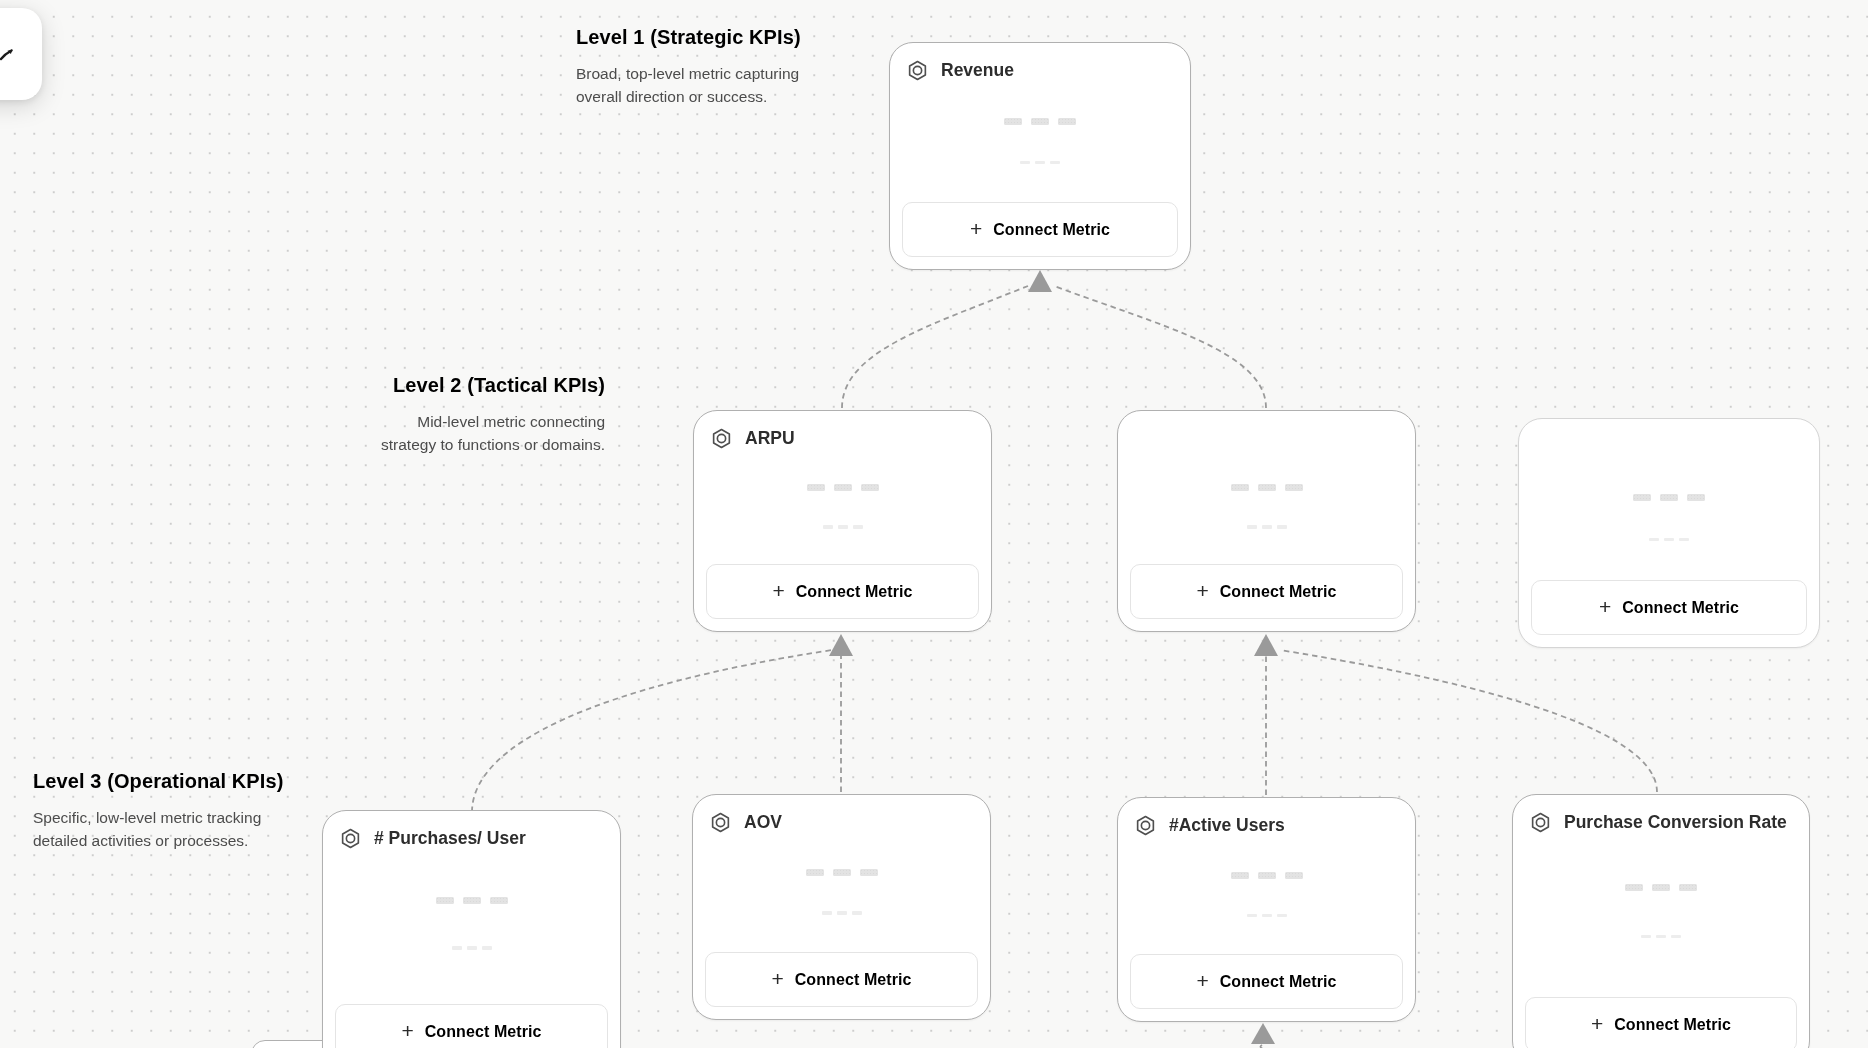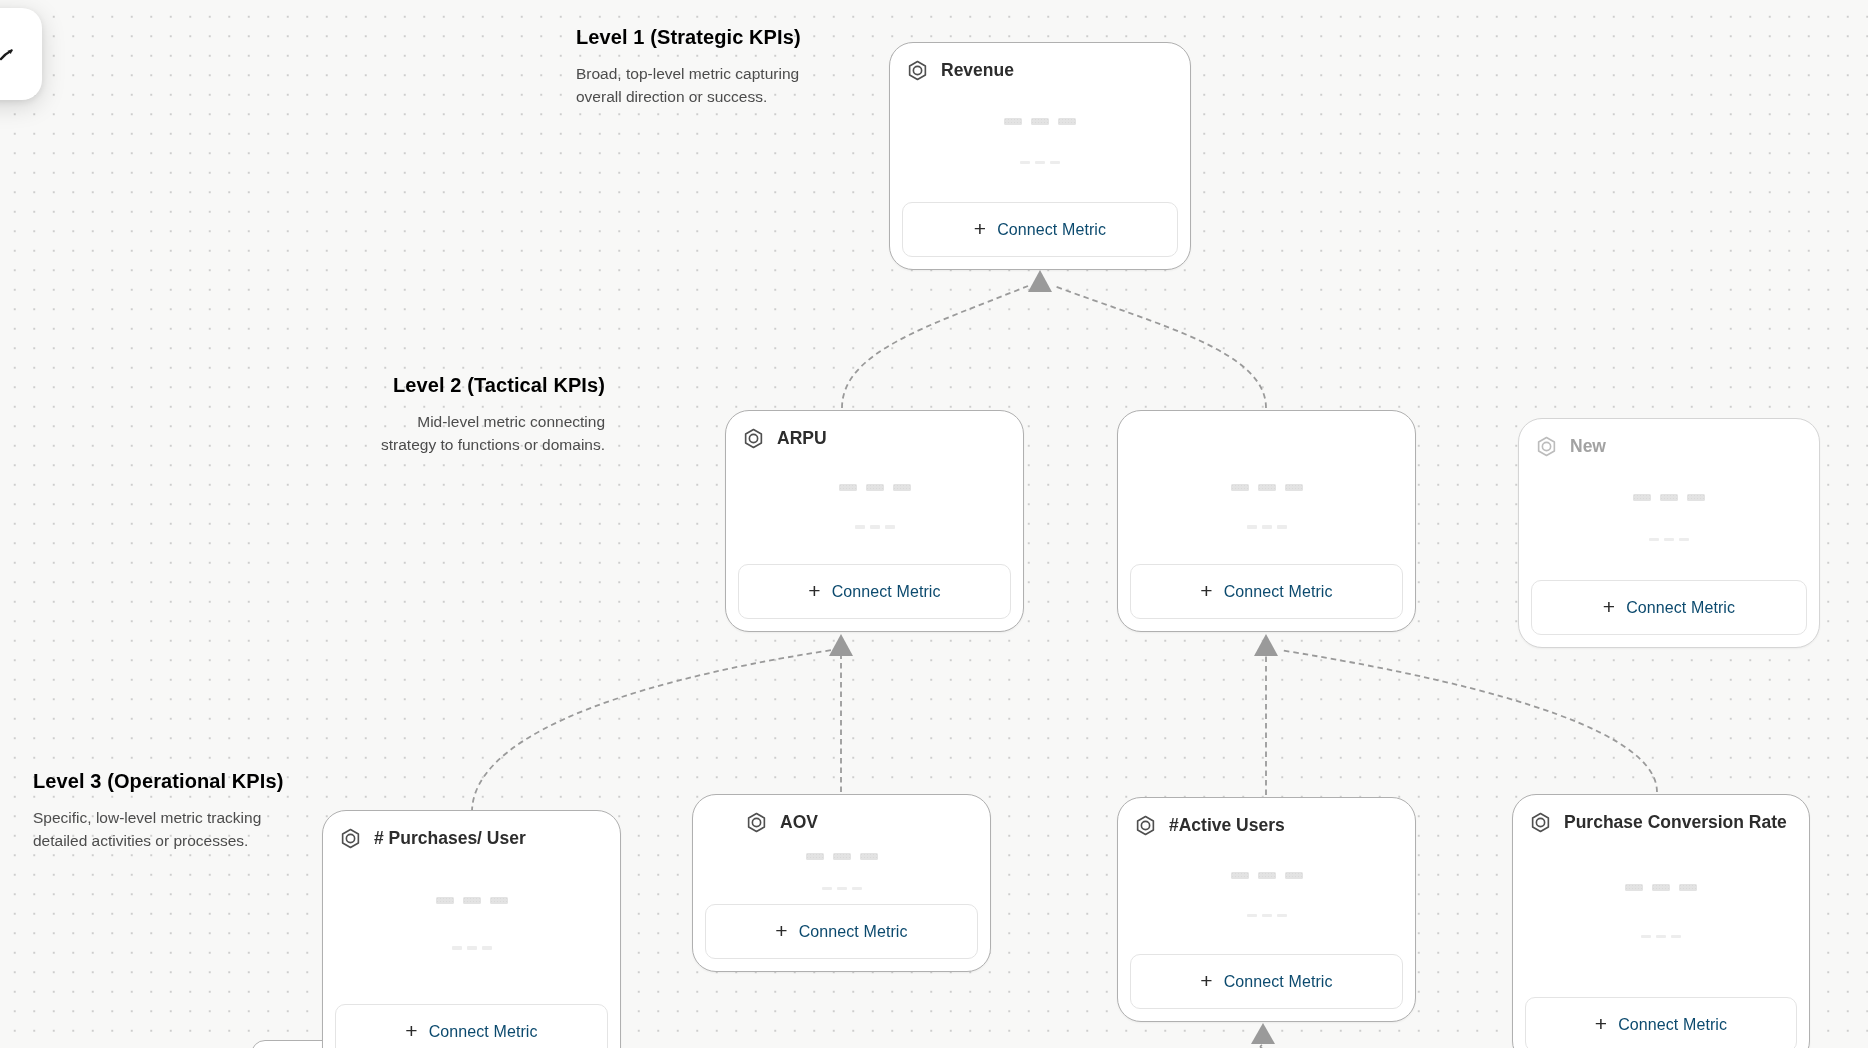--- a/index.html
+++ b/index.html
@@ -26,21 +26,21 @@
   .card-title{font-size:17.5px;font-weight:700;color:var(--title-color,#2d2d2d);white-space:nowrap;}
   .skeleton-row1{position:absolute;top:33%;left:0;right:0;display:flex;justify-content:center;gap:9px;}
   .skeleton-row1 span{width:18px;height:7px;border-radius:1.5px;background:var(--skeleton-color,#e3e3e3);
     background-image:radial-gradient(#d9d9d9 .7px,transparent .9px);background-size:3px 3px;}
   .skeleton-row2{position:absolute;top:52%;left:0;right:0;display:flex;justify-content:center;gap:5px;}
   .skeleton-row2 span{width:10px;height:3.5px;border-radius:1px;background:var(--skeleton-color-light,#ededed);}
   .connect-btn{position:absolute;left:12px;right:12px;bottom:12px;height:55px;background:#fff;
     border:1px solid var(--button-border,#e4e4e4);border-radius:10px;display:flex;align-items:center;
     justify-content:center;gap:11px;cursor:pointer;}
   .connect-btn .plus{font-size:21px;font-weight:400;color:#2b2b2b;line-height:1;margin-top:-2px;}
-  .connect-btn .btn-label{font-size:16px;font-weight:400;color:#0c4a6e;letter-spacing:.1px;}
+  .connect-btn .btn-label{font-size:16px;font-weight:700;color:#000000;letter-spacing:.1px;}
 
   .card.placeholder{border-color:var(--card-border-placeholder,#d5d5d5);}
   .card.placeholder .card-title{color:var(--muted-title-color,#a2a2a2);}
   .card.placeholder .metric-icon path,
   .card.placeholder .metric-icon circle{stroke:#bcbcbc;}
 
   .toolbar-frag{position:absolute;left:-34px;top:8px;width:76px;height:92px;background:#fff;
     border-radius:20px;box-shadow:0 6px 24px rgba(0,0,0,.15),0 2px 6px rgba(0,0,0,.08);}
   .toolbar-frag .glyph{position:absolute;left:34px;top:38px;}
 
@@ -110,21 +110,21 @@
     <div class="skeleton-row2">
       <span></span>
       <span></span>
       <span></span>
     </div>
     <button class="connect-btn">
       <span class="plus">+</span>
       <span class="btn-label">Connect Metric</span>
     </button>
   </div>
-<div class="card" style="left: 693px; top: 410px; width: 299px; height: 222px; margin-left: 32px;">
+<div class="card" style="left: 693px; top: 410px; width: 299px; height: 222px;">
     <div class="card-header">
       <span class="metric-icon">
         <svg viewBox="0 0 24 24">
           <path d="M12 2.6 L20.2 7.3 V16.7 L12 21.4 L3.8 16.7 V7.3 Z" fill="none" stroke="#4f4f4f" stroke-width="1.7" stroke-linejoin="round"></path>
           <circle cx="12" cy="12" r="4.3" fill="none" stroke="#4f4f4f" stroke-width="1.7"></circle>
         </svg>
       </span>
 
       <span class="card-title">ARPU</span>
     </div>
@@ -153,30 +153,20 @@
       <span></span>
       <span></span>
       <span></span>
     </div>
     <button class="connect-btn">
       <span class="plus">+</span>
       <span class="btn-label">Connect Metric</span>
     </button>
   </div>
 <div class="card placeholder" style="left: 1518px; top: 418px; width: 302px; height: 230px;">
-    <div class="card-header">
-      <span class="metric-icon">
-        <svg viewBox="0 0 24 24">
-          <path d="M12 2.6 L20.2 7.3 V16.7 L12 21.4 L3.8 16.7 V7.3 Z" fill="none" stroke="#4f4f4f" stroke-width="1.7" stroke-linejoin="round"></path>
-          <circle cx="12" cy="12" r="4.3" fill="none" stroke="#4f4f4f" stroke-width="1.7"></circle>
-        </svg>
-      </span>
-
-      <span class="card-title">New</span>
-    </div>
     <div class="skeleton-row1">
       <span></span>
       <span></span>
       <span></span>
     </div>
     <div class="skeleton-row2">
       <span></span>
       <span></span>
       <span></span>
     </div>
@@ -204,21 +194,21 @@
     <div class="skeleton-row2">
       <span></span>
       <span></span>
       <span></span>
     </div>
     <button class="connect-btn">
       <span class="plus">+</span>
       <span class="btn-label">Connect Metric</span>
     </button>
   </div>
-<div class="card" style="left: 692px; top: 794px; width: 299px; height: 178px; padding-left: 36px;">
+<div class="card" style="left: 692px; top: 794px; width: 299px; height: 226px;">
     <div class="card-header">
       <span class="metric-icon">
         <svg viewBox="0 0 24 24">
           <path d="M12 2.6 L20.2 7.3 V16.7 L12 21.4 L3.8 16.7 V7.3 Z" fill="none" stroke="#4f4f4f" stroke-width="1.7" stroke-linejoin="round"></path>
           <circle cx="12" cy="12" r="4.3" fill="none" stroke="#4f4f4f" stroke-width="1.7"></circle>
         </svg>
       </span>
 
       <span class="card-title">AOV</span>
     </div>

